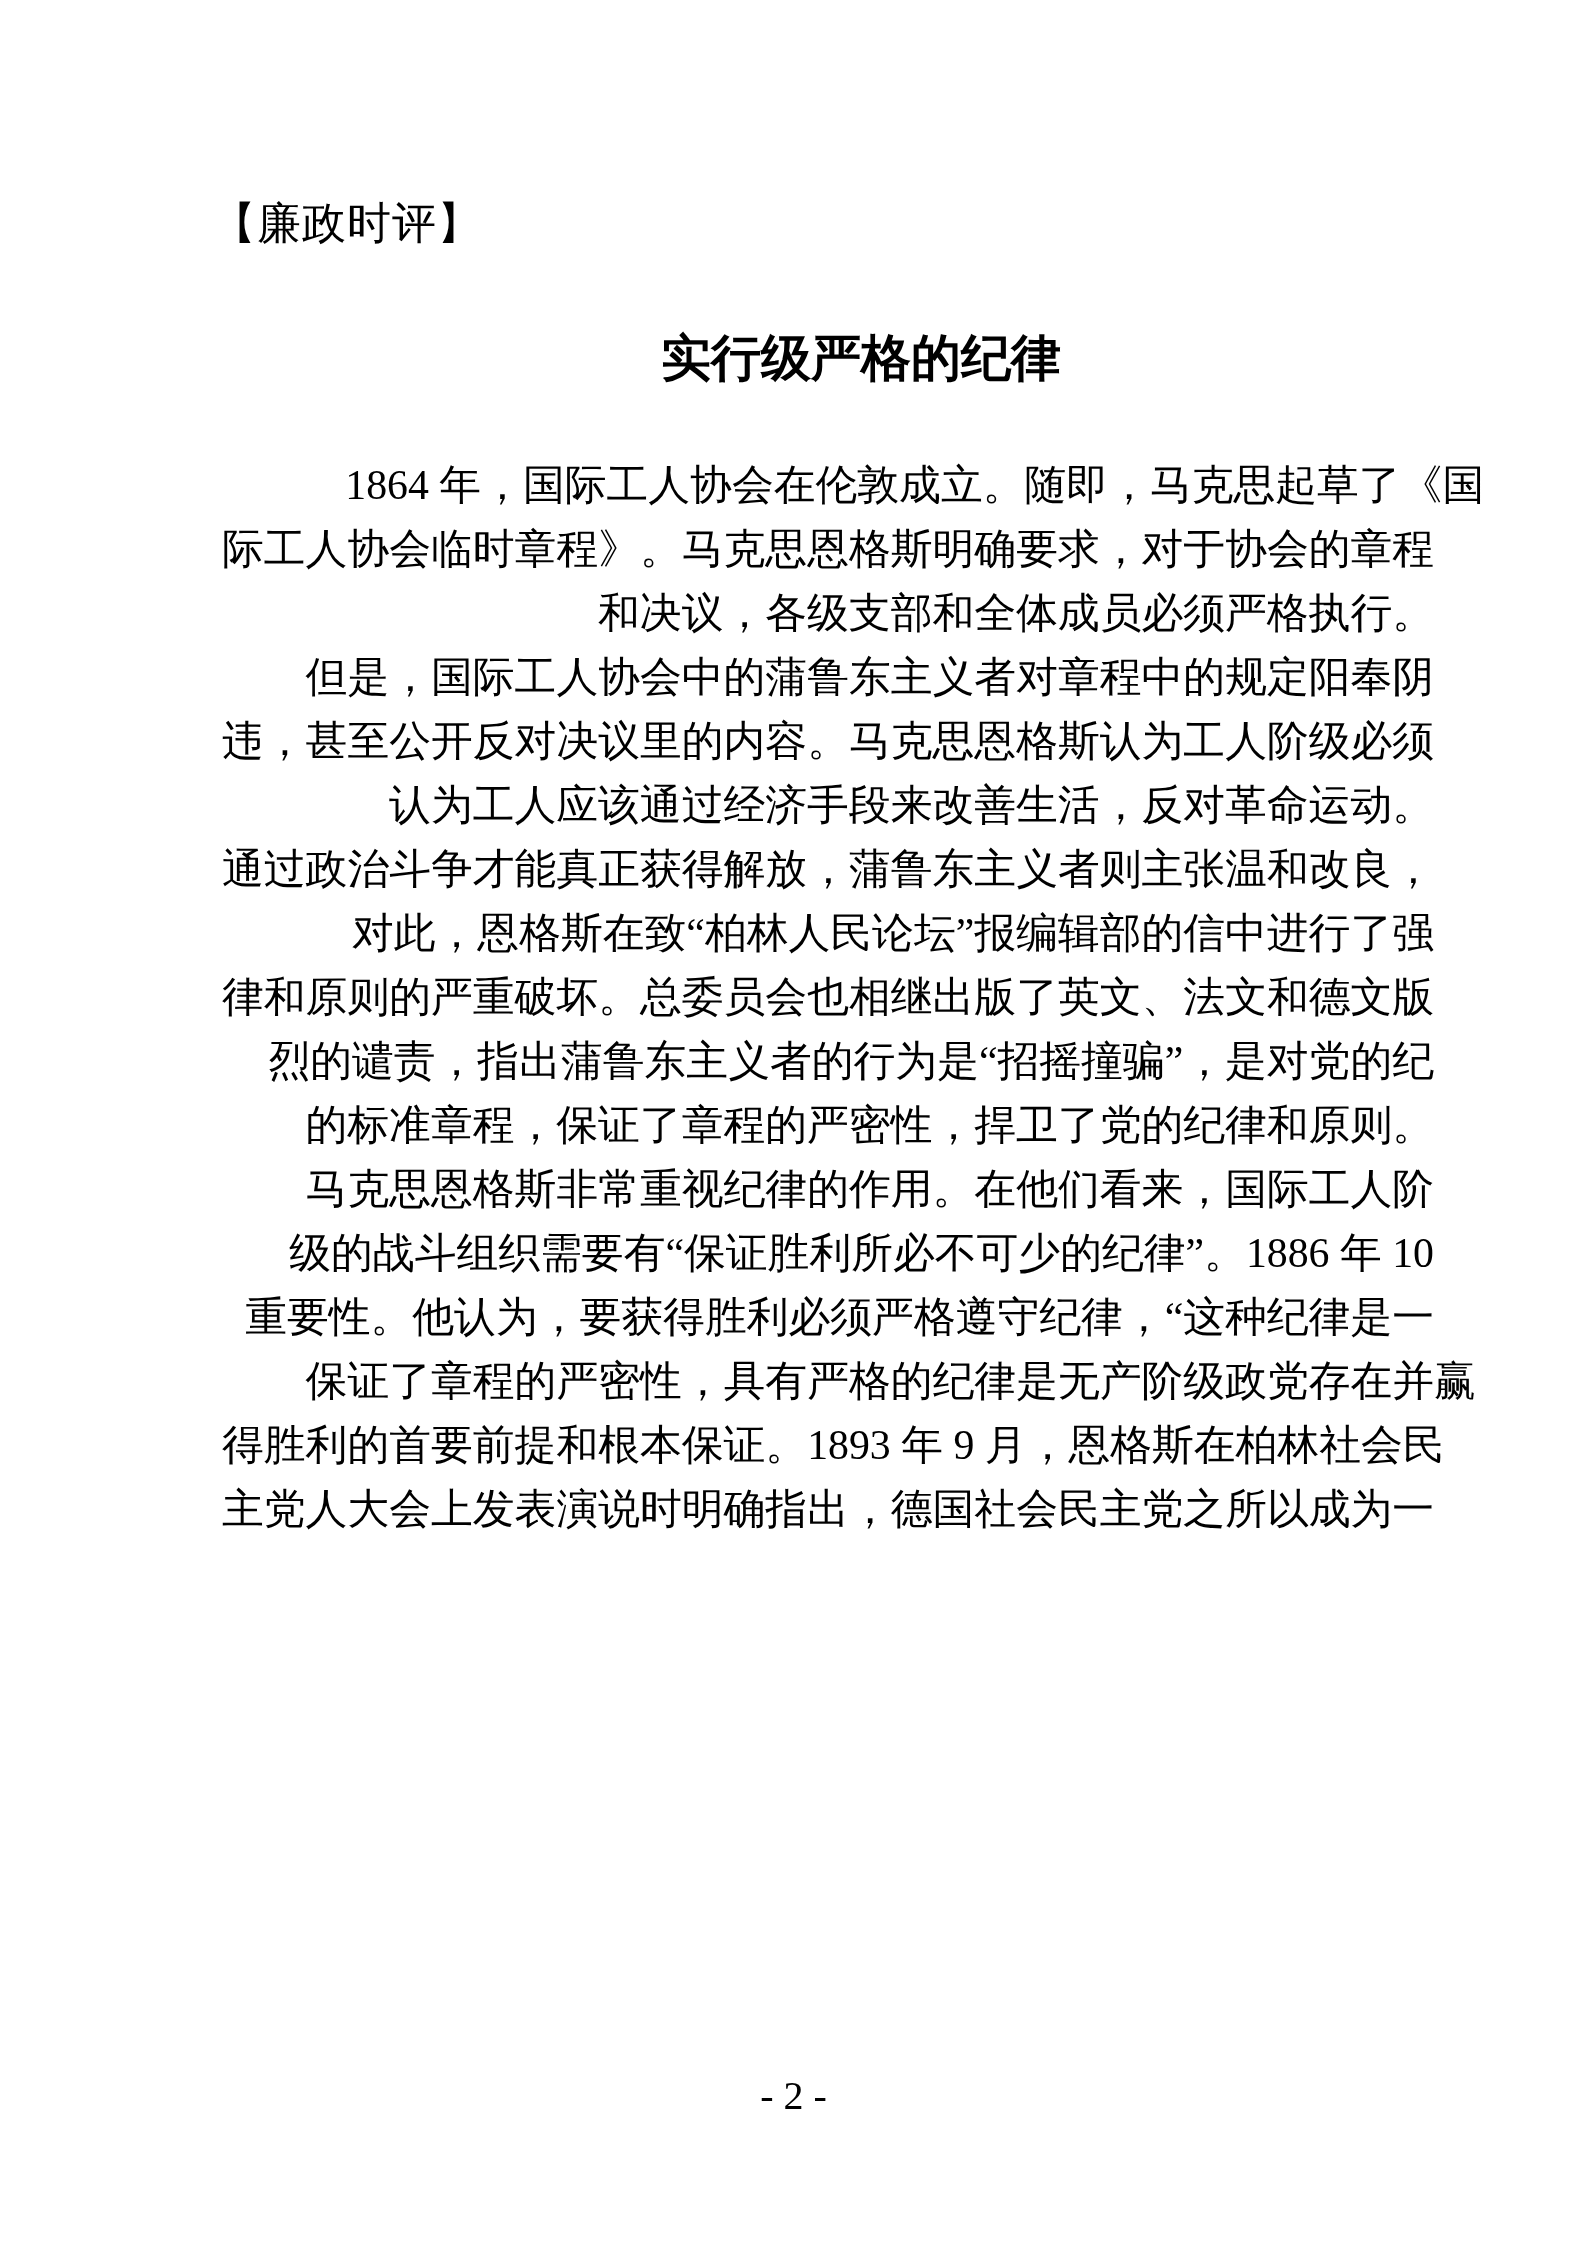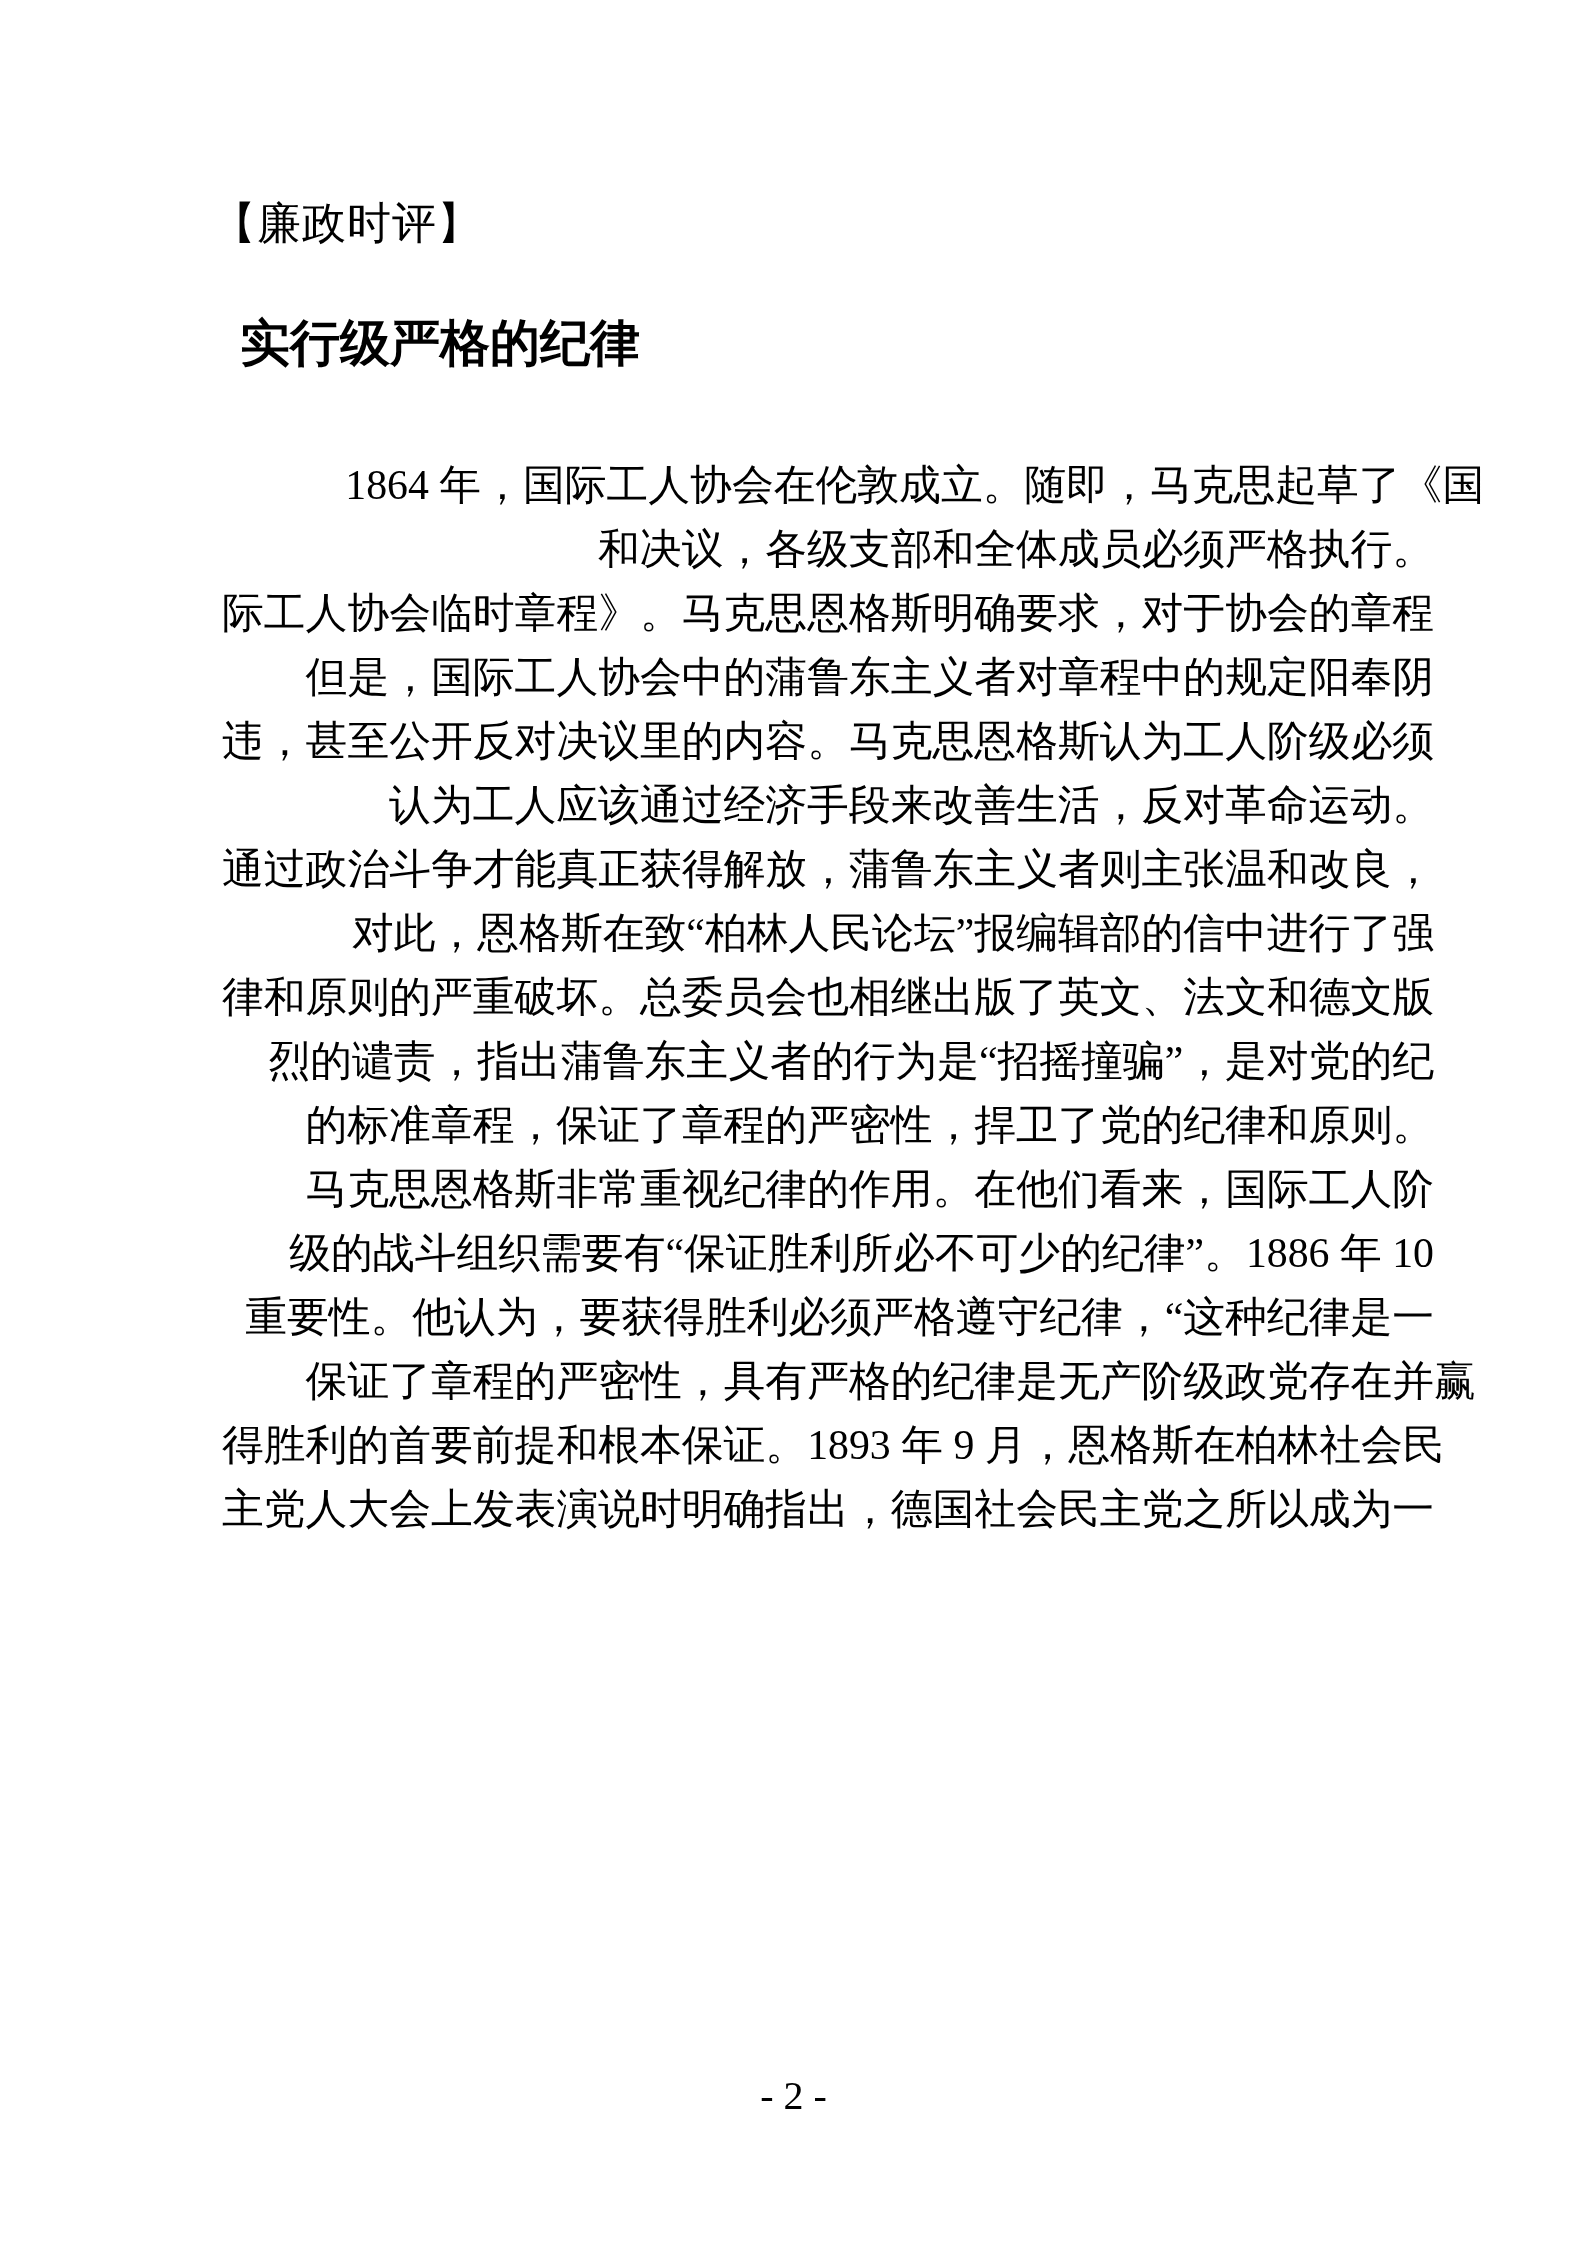--- a/index.html
+++ b/index.html
@@ -24,21 +24,22 @@
     font-size: 44px;
     line-height: 52px;
     letter-spacing: 1px;
     white-space: nowrap;
   }
   .doc-title {
     position: absolute;
     left: 240px;
     top: 312px;
     width: 1212px;
-    margin: 0;
+    margin: 15px;
+    text-align: center;
     font-size: 50px;
     line-height: 62px;
     font-weight: bold;
     white-space: nowrap;
   }
   .body-block {
     position: absolute;
     left: 222px;
     top: 453px;
     width: 1212px;
@@ -76,22 +77,22 @@
 <div class="page">
 
   <div class="section-tag">【廉政时评】</div>
 
   <h1 class="doc-title">实行级严格的纪律</h1>
 
   <div class="body-block">
 
     <div class="para p1">
       <div class="line first">1864 年，国际工人协会在伦敦成立。随即，马克思起草了《国</div>
+      <div class="line">际工人协会临时章程》。马克思恩格斯明确要求，对于协会的章程</div>
       <div class="line">和决议，各级支部和全体成员必须严格执行。</div>
-      <div class="line">际工人协会临时章程》。马克思恩格斯明确要求，对于协会的章程</div>
     </div>
 
     <div class="para">
       <div class="line first">但是，国际工人协会中的蒲鲁东主义者对章程中的规定阳奉阴</div>
       <div class="line">违，甚至公开反对决议里的内容。马克思恩格斯认为工人阶级必须</div>
       <div class="line">认为工人应该通过经济手段来改善生活，反对革命运动。</div>
       <div class="line">通过政治斗争才能真正获得解放，蒲鲁东主义者则主张温和改良，</div>
     </div>
 
 

